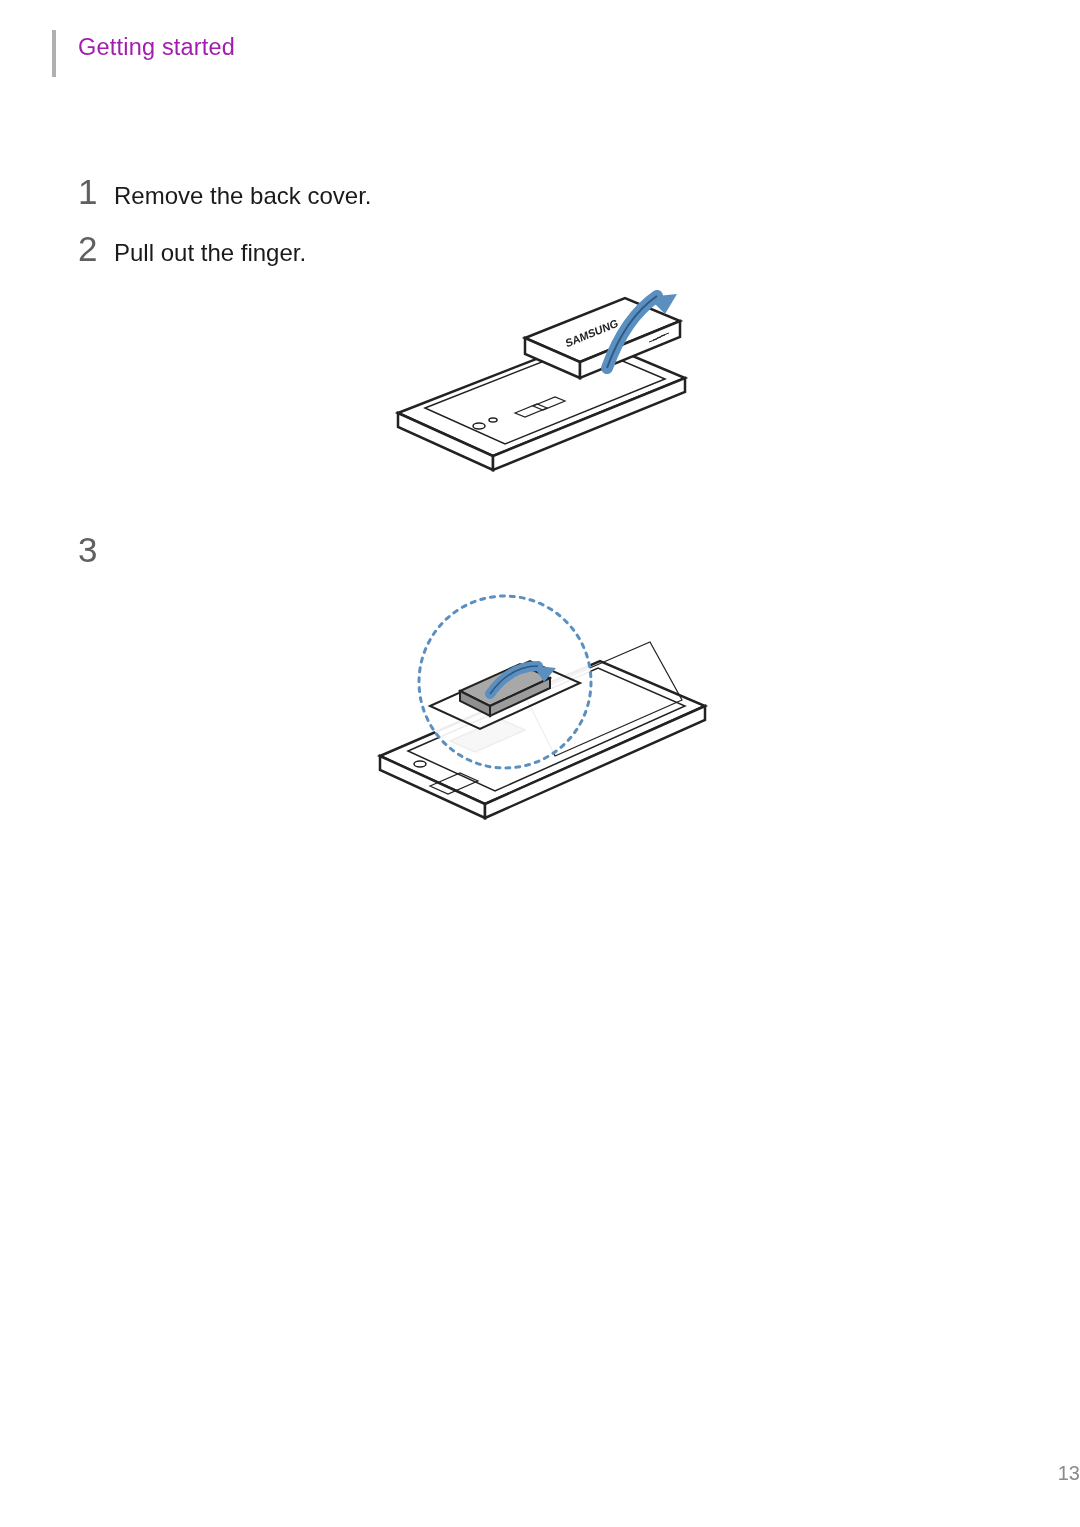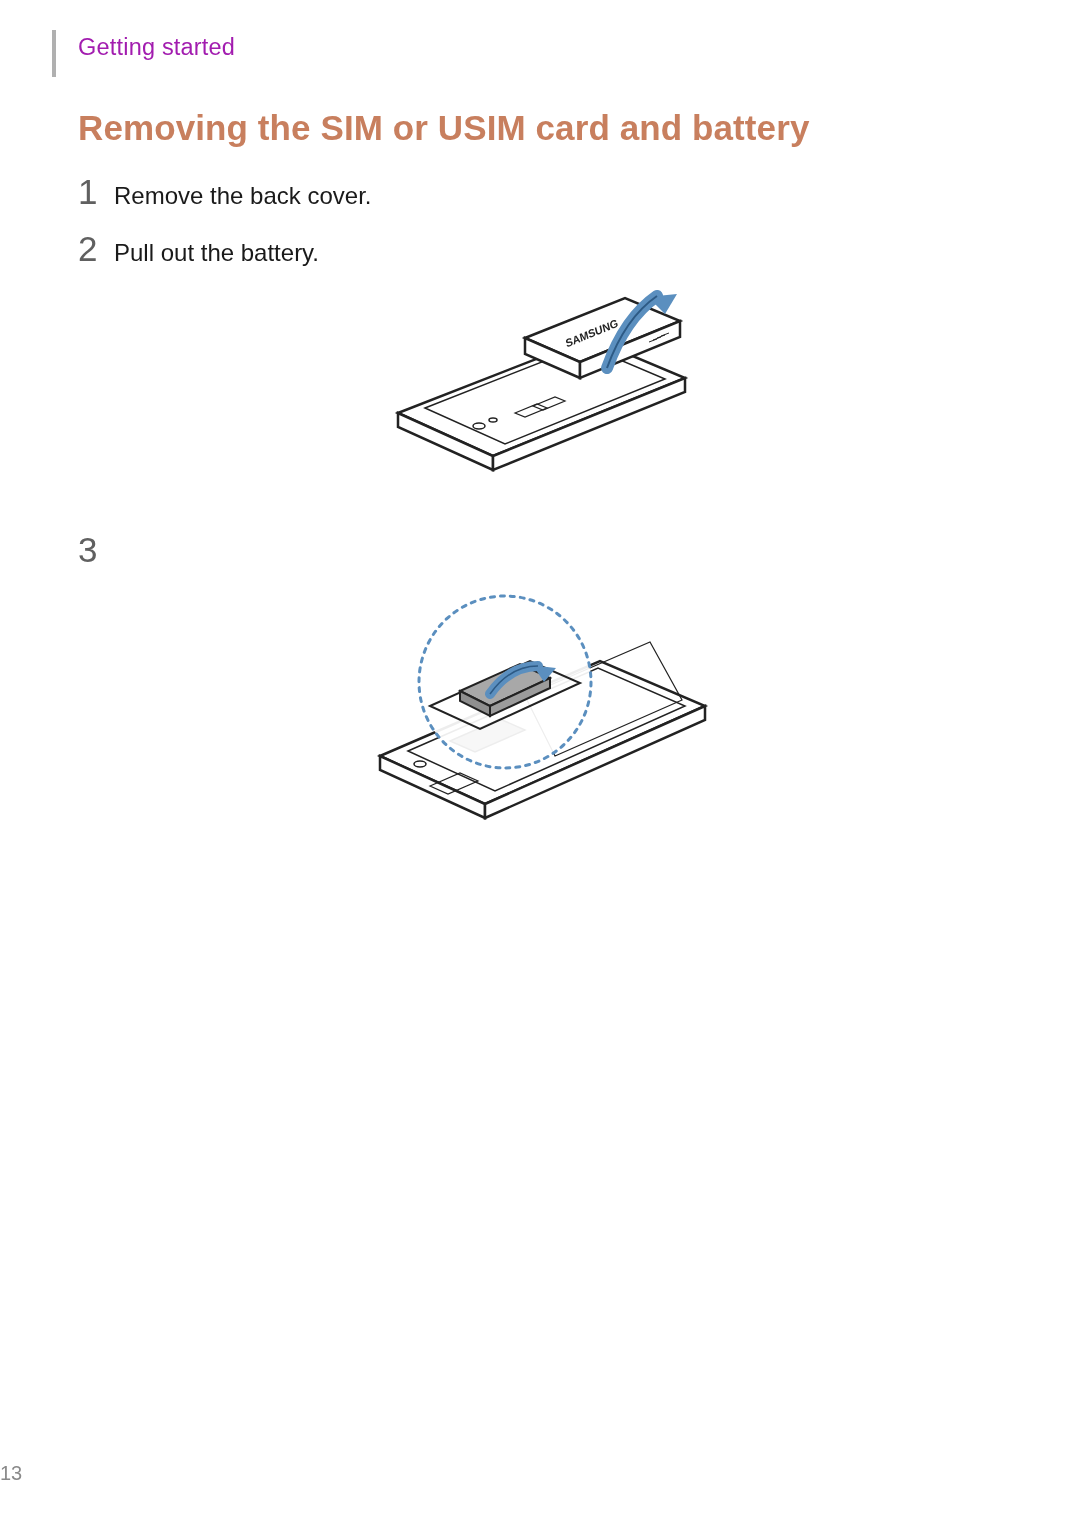--- a/index.html
+++ b/index.html
@@ -73,43 +73,42 @@
     transform: translateX(-50%);
   }
   .illus-1 { top: 278px; width: 350px; height: 220px; }
   .illus-2 { top: 586px; width: 380px; height: 250px; }
 
   .page-number {
     position: absolute;
     bottom: 42px;
     left: 0;
     width: 100%;
-    text-align: left;
+    text-align: right;
     font-size: 20px;
     color: #8a8a8a;
   }
 </style>
 </head>
 <body>
 
 <div class="page">
 
   <div class="header-rule"></div>
   <div class="breadcrumb">Getting started</div>
 
-  <div class="section-title">Removing the SIM or USIM card and battery</div>
 
   <div class="step step-1">
     <div class="step-num">1</div>
     <div class="step-text">Remove the back cover.</div>
   </div>
 
   <div class="step step-2">
     <div class="step-num">2</div>
-    <div class="step-text">Pull out the battery.</div>
+    <div class="step-text">Pull out the finger.</div>
   </div>
 
   <div class="illus illus-1">
     <svg viewBox="0 0 350 220" width="350" height="220" aria-label="battery-removal-diagram">
 
       <polygon points="33,135 225,60 320,100 128,178" fill="#ffffff" stroke="#222" stroke-width="2.5"></polygon>
 
       <polygon points="33,135 128,178 128,192 33,149" fill="#ffffff" stroke="#222" stroke-width="2.5"></polygon>
       <polygon points="128,178 320,100 320,114 128,192" fill="#ffffff" stroke="#222" stroke-width="2.5"></polygon>
 

